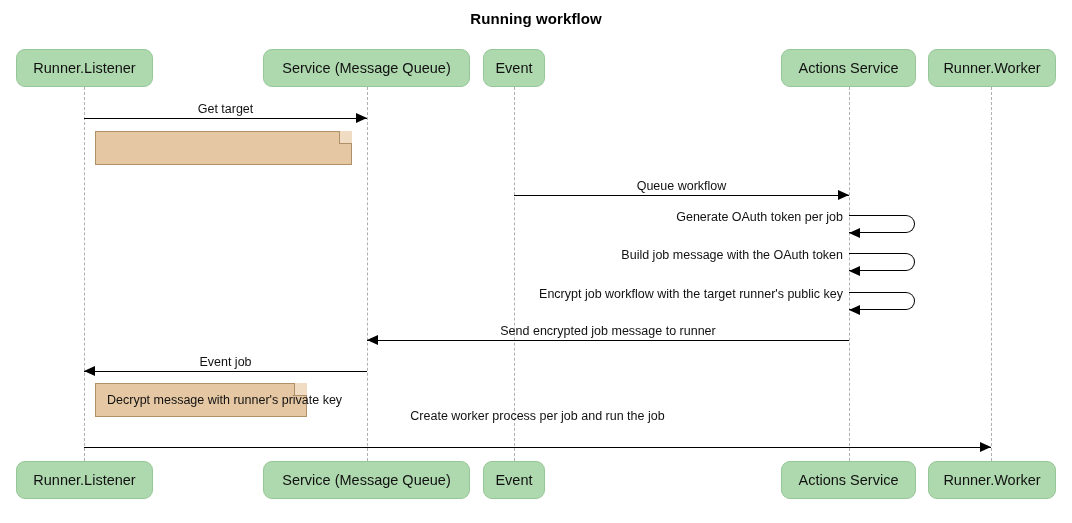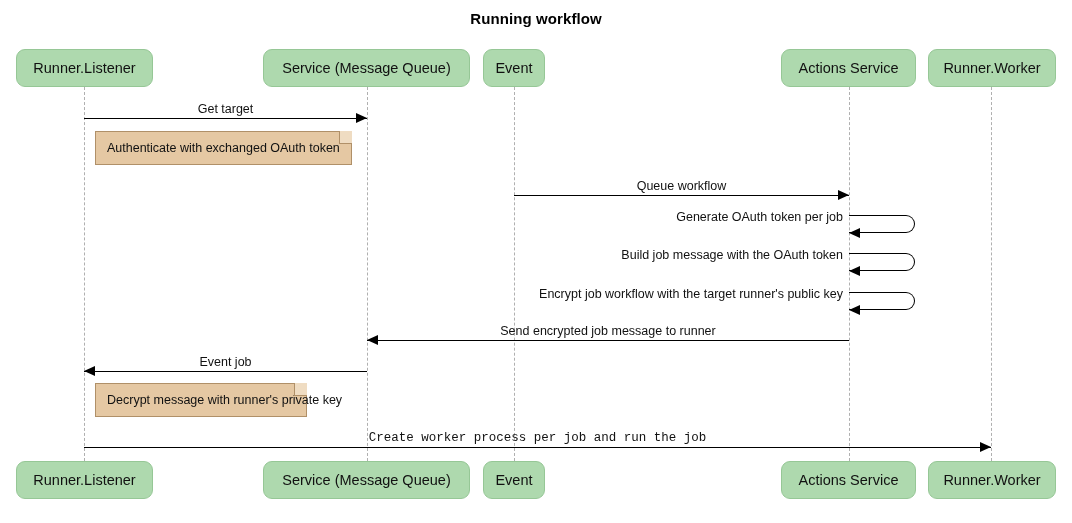--- a/index.html
+++ b/index.html
@@ -67,21 +67,20 @@
   <div class="actor" style="left:263px;top:461px;width:207px;">Service (Message Queue)</div>
   <div class="actor" style="left:483px;top:461px;width:62px;">Event</div>
   <div class="actor" style="left:781px;top:461px;width:135px;">Actions Service</div>
   <div class="actor" style="left:928px;top:461px;width:128px;">Runner.Worker</div>
 
   <div class="msg" style="left:84px;top:118px;width:283px;"></div>
   <div class="head right" style="left:356px;top:112.5px;"></div>
   <div class="mlabel" style="left:84px;top:102px;width:283px;">Get target</div>
 
   <div class="note" style="left:95px;top:131px;width:257px;height:34px;">
-    <span>Authenticate with exchanged OAuth token</span>
     <span class="fold"></span>
   </div>
 
   <div class="msg" style="left:514px;top:195px;width:335px;"></div>
   <div class="head right" style="left:838px;top:189.5px;"></div>
   <div class="mlabel" style="left:514px;top:179px;width:335px;">Queue workflow</div>
 
   <div class="loop" style="left:849px;top:215px;width:66px;height:18px;"></div>
   <div class="head left" style="left:849px;top:227.5px;"></div>
   <div class="mlabel" style="left:549px;top:210px;width:294px;text-align:right;">Generate OAuth token per job</div>
@@ -102,15 +101,15 @@
   <div class="head left" style="left:84px;top:365.5px;"></div>
   <div class="mlabel" style="left:84px;top:355px;width:283px;">Event job</div>
 
   <div class="note" style="left:95px;top:383px;width:212px;height:34px;">
     <span>Decrypt message with runner's private key</span>
     <span class="fold"></span>
   </div>
 
   <div class="msg" style="left:84px;top:447px;width:907px;"></div>
   <div class="head right" style="left:980px;top:441.5px;"></div>
-  <div class="mlabel" style="left:84px;top:431px;width:907px;font-family:Liberation Mono, monospace;">Create worker process per job and run the job</div>
+  <div class="mlabel" style="left:84px;top:409px;width:907px;">Create worker process per job and run the job</div>
 
 </div>
 
 </body></html>

